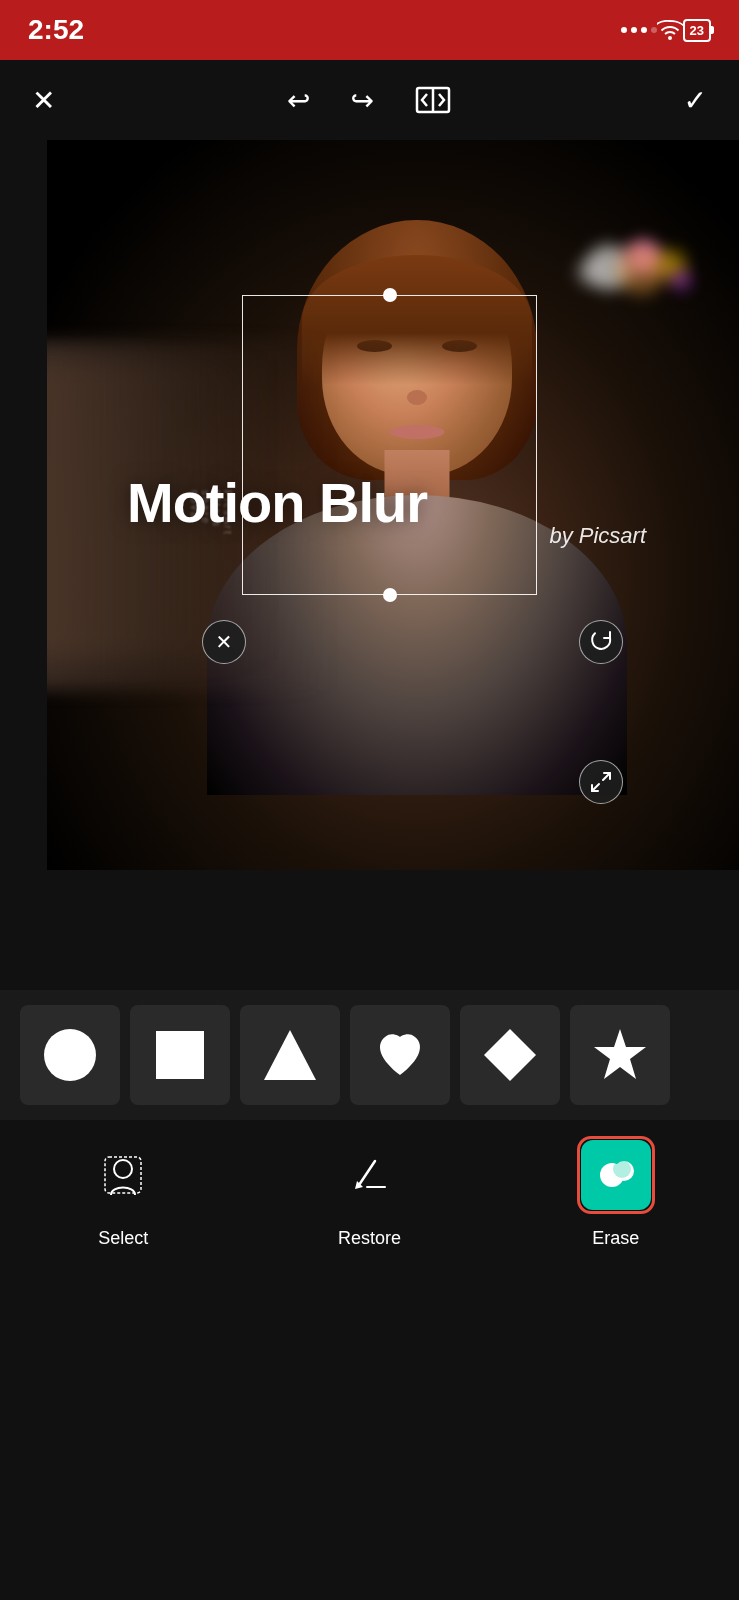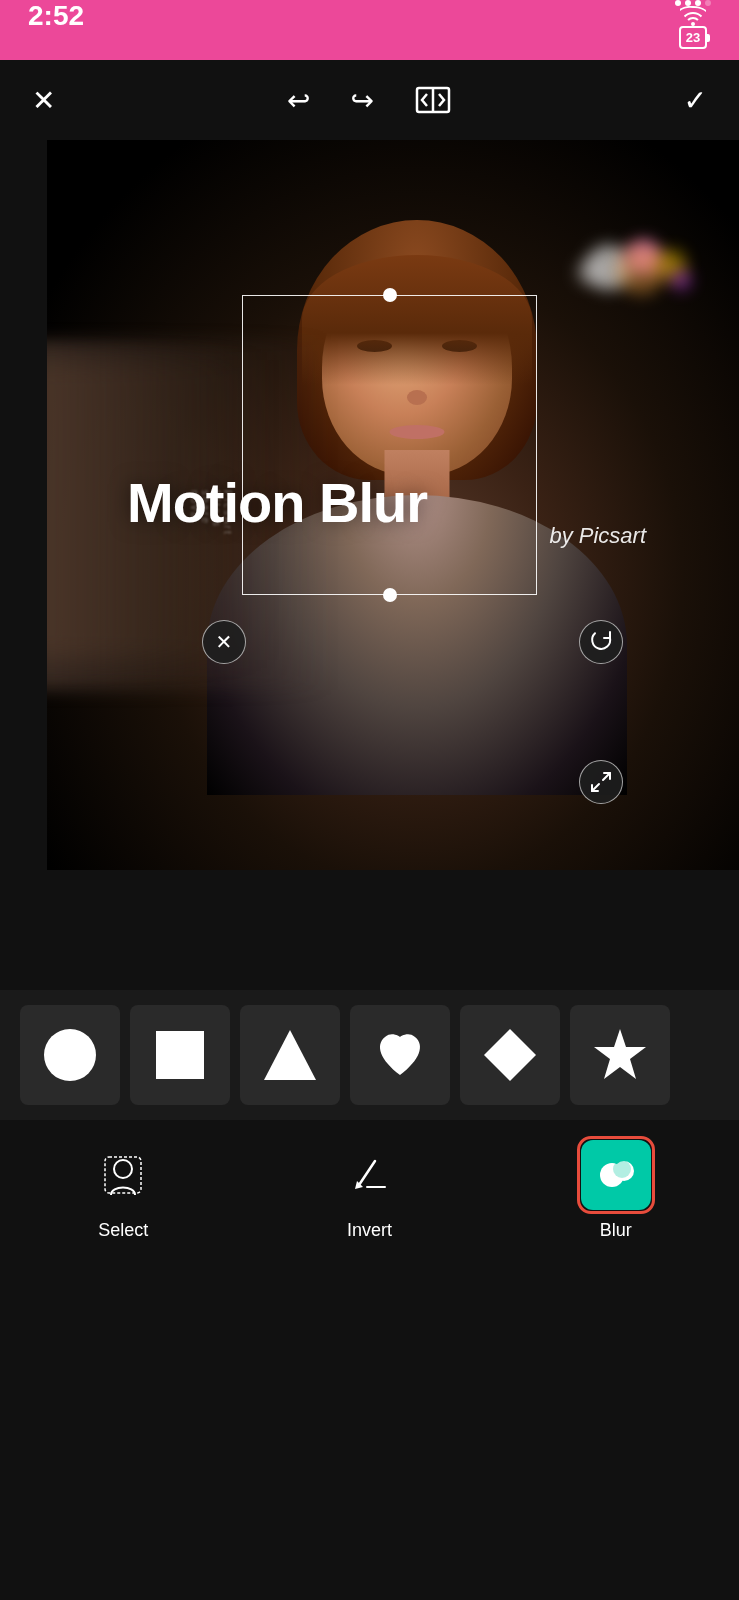--- a/index.html
+++ b/index.html
@@ -10,35 +10,34 @@
       background: #111;
       font-family: -apple-system, BlinkMacSystemFont, 'Helvetica Neue', Arial, sans-serif;
       overflow: hidden;
       color: white;
     }
 
     
     .status-bar {
       width: 100%;
       height: 60px;
-      background: #ec4899;
-      display: flex;
-      align-items: flex-start;
+      background: #b91c1c;
+      display: flex;
+      align-items: center;
       justify-content: space-between;
       padding: 0 28px;
     }
     .status-time {
       font-size: 28px;
       font-weight: 600;
       color: white;
     }
     .status-icons {
       display: flex;
       align-items: center;
-      flex-direction: column;
     }
     .signal-dots {
       display: flex; gap: 4px; align-items: center;
     }
     .signal-dot {
       width: 6px; height: 6px; border-radius: 50%; background: white;
     }
     .wifi-icon {
       font-size: 20px;
     }
@@ -295,20 +294,21 @@
       content: '';
       position: absolute;
       top: -4px; left: -4px; right: -4px; bottom: -4px;
       border: 3px solid #e74c3c;
       border-radius: 14px;
     }
     .tool-label {
       font-size: 18px;
       color: white;
       text-align: center;
+      margin-top: 8px;
     }
 
     
     svg { display: block; }
 
     
     .spacer-dark {
       width: 100%;
       height: 120px;
       background: #111;
@@ -472,29 +472,29 @@
   </div>
 
   <div class="tool-item">
     <div class="tool-icon-box">
       <svg width="44" height="44" viewBox="0 0 44 44" fill="none">
         <path d="M12 32 L28 8" stroke="white" stroke-width="2.5" stroke-linecap="round"></path>
         <path d="M8 36 L10 28 L16 34Z" fill="white"></path>
         <line x1="20" y1="34" x2="38" y2="34" stroke="white" stroke-width="2" stroke-linecap="round"></line>
       </svg>
     </div>
-    <span class="tool-label">Invert</span>
+    <span class="tool-label">Restore</span>
   </div>
 
 
   <div class="tool-item">
     <div class="tool-icon-box active-shape">
       <svg width="44" height="44" viewBox="0 0 44 44" fill="none">
         <circle cx="18" cy="22" r="12" fill="white"></circle>
         <circle cx="30" cy="18" r="10" fill="white"></circle>
         <circle cx="28" cy="16" r="9" fill="rgba(0,200,160,0.3)" stroke="none"></circle>
       </svg>
     </div>
-    <span class="tool-label">Blur</span>
+    <span class="tool-label">Erase</span>
   </div>
 
 
 </div>
 
 </body></html>

